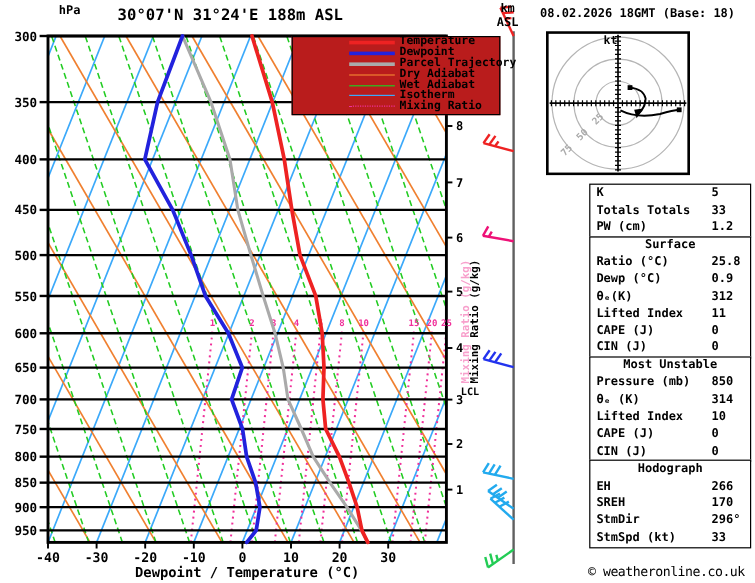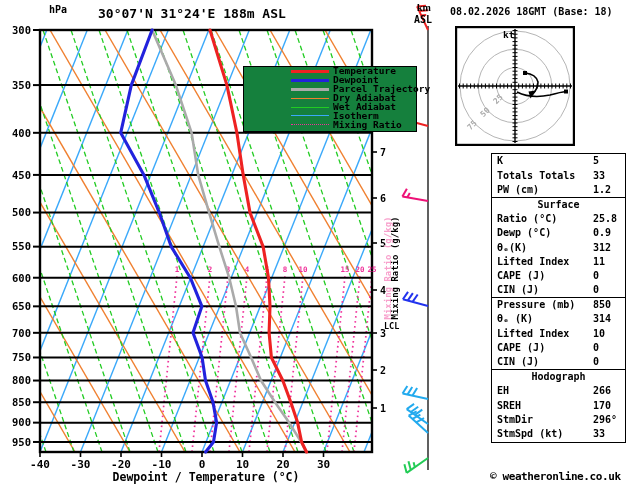--- a/index.html
+++ b/index.html
@@ -2,31 +2,31 @@
 <html><head>
 <meta charset="utf-8">
 <style>
   html,body{margin:0;padding:0;background:#fff;}
   #app{position:relative;width:629px;height:486px;background:#fff;overflow:hidden;
        font-family:"DejaVu Sans Mono",monospace;color:#000;}
   .abs{position:absolute;padding-left:43px;}
   .ttl{font-weight:bold;font-size:13px;letter-spacing:0px;white-space:pre;}
   .runttl{font-weight:bold;font-size:10px;white-space:pre;}
   .unit{font-weight:bold;font-size:10px;}
-  #legendbox{border:1.6px solid #000;background:#15803d;margin-top:36px;}
+  #legendbox{border:1.6px solid #000;background:#b91c1c;}
   .lrow{display:flex;align-items:center;height:8.9px;}
   .lsample{width:38px;margin-left:4px;margin-right:4px;flex:none;}
   .llabel{font-size:9.5px;font-weight:bold;white-space:pre;line-height:8px;}
   #datatable{width:135px;}
   .tsec{border:1.6px solid #000;background:#fff;margin-top:-1.6px;position:relative;}
   .thead{text-align:center;font-size:10px;font-weight:bold;height:14.3px;line-height:14.5px;white-space:pre;}
   .trow{position:relative;height:14.3px;font-size:10px;font-weight:bold;line-height:14.5px;white-space:pre;}
   .tlab{position:absolute;left:5px;top:0;}
   .tval{position:absolute;left:101px;top:0;}
-  #copyright{font-size:11px;font-weight:bold;letter-spacing:-0.4px;white-space:pre;}
+  #copyright{font-size:11px;font-weight:normal;letter-spacing:-0.4px;white-space:pre;}
   #ktlabel{font-size:9.5px;font-weight:bold;text-align:center;}
   svg{position:absolute;left:0;top:0;}
   text{font-family:"DejaVu Sans Mono",monospace;}
 </style>
 </head>
 <body>
 
 <div id="app">
 
   <svg id="chart" width="629" height="486" viewBox="0 0 629 486">
@@ -237,21 +237,21 @@
           <line x1="428" y1="458" x2="406.7020468484862" y2="472.9129873451272" stroke="#22cc55" stroke-width="2"></line>
           <line x1="406.7020468484862" y1="472.9129873451272" x2="404.3726754425635" y2="464.21965490852557" stroke="#22cc55" stroke-width="2"></line>
           <line x1="410.79780706993114" y1="470.04510516337194" x2="408.46843566400844" y2="461.3517727267703" stroke="#22cc55" stroke-width="2"></line>
           <line x1="414.8935672913761" y1="467.17722298161675" x2="413.5994720658635" y2="462.3475938501714" stroke="#22cc55" stroke-width="2"></line>
         </g>
       </g>
     </svg>
 
   <div class="abs unit" style="left:6px;top:4px;">hPa</div>
   <div class="abs ttl" style="left:55px;top:6px;">30°07'N 31°24'E 188m ASL</div>
-  <div class="abs unit" style="left:374px;top:2px;font-family:Liberation Serif, serif;">km</div>
+  <div class="abs unit" style="left:374px;top:2px;">km</div>
   <div class="abs unit" style="left:371px;top:14px;">ASL</div>
   <div class="abs runttl" style="left:407px;top:6px;">08.02.2026 18GMT (Base: 18)</div>
 
   <div id="legendbox" class="abs" style="left:243px;top:30px;width:129px;height:64px;">
       <div class="lrow">
         <div class="lsample" style="border-top: 3px solid rgb(238, 34, 34);"></div>
         <span class="llabel">Temperature</span>
       </div>
       <div class="lrow">
         <div class="lsample" style="border-top: 3px solid rgb(34, 34, 221);"></div>
@@ -366,20 +366,21 @@
       <div class="tsec">
         <div class="thead">Surface</div>
         <div class="trow"><span class="tlab">Ratio (°C)</span><span class="tval">25.8</span></div>
         <div class="trow"><span class="tlab">Dewp (°C)</span><span class="tval">0.9</span></div>
         <div class="trow"><span class="tlab">θₑ(K)</span><span class="tval">312</span></div>
         <div class="trow"><span class="tlab">Lifted Index</span><span class="tval">11</span></div>
         <div class="trow"><span class="tlab">CAPE (J)</span><span class="tval">0</span></div>
         <div class="trow"><span class="tlab">CIN (J)</span><span class="tval">0</span></div>
       </div>
       <div class="tsec">
+        <div class="thead">Most Unstable</div>
         <div class="trow"><span class="tlab">Pressure (mb)</span><span class="tval">850</span></div>
         <div class="trow"><span class="tlab">θₑ (K)</span><span class="tval">314</span></div>
         <div class="trow"><span class="tlab">Lifted Index</span><span class="tval">10</span></div>
         <div class="trow"><span class="tlab">CAPE (J)</span><span class="tval">0</span></div>
         <div class="trow"><span class="tlab">CIN (J)</span><span class="tval">0</span></div>
       </div>
       <div class="tsec">
         <div class="thead">Hodograph</div>
         <div class="trow"><span class="tlab">EH</span><span class="tval">266</span></div>
         <div class="trow"><span class="tlab">SREH</span><span class="tval">170</span></div>

